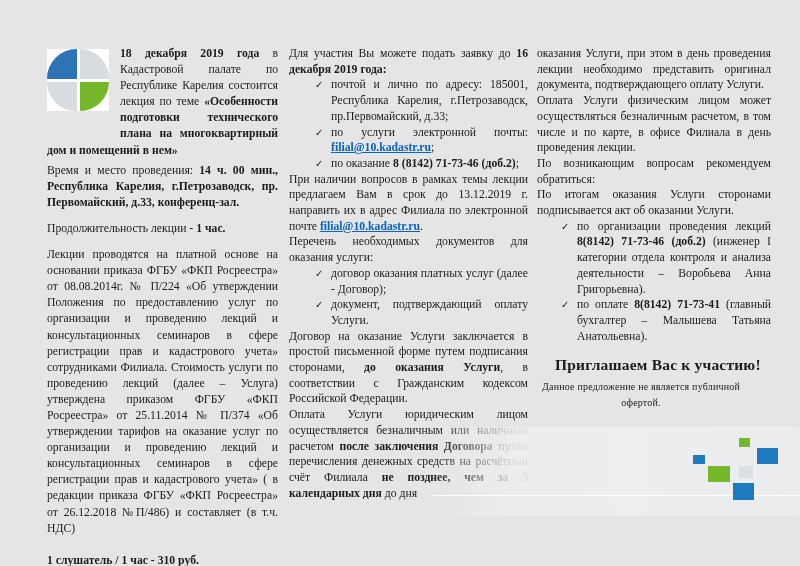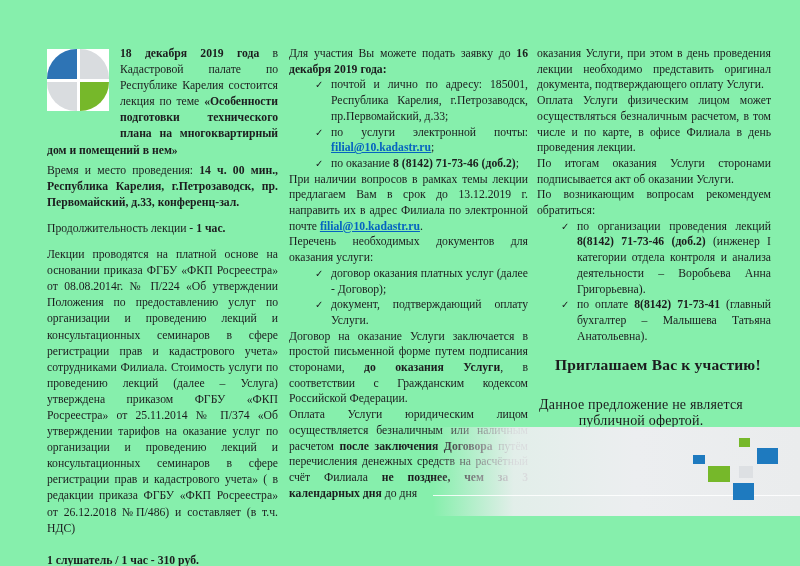--- a/index.html
+++ b/index.html
@@ -1,17 +1,17 @@
 <!DOCTYPE html>
 <html lang="ru"><head>
 <meta charset="utf-8">
 <style>
   html,body{margin:0;padding:0;background:#ffffff;}
   .page{
-    position:relative;width:800px;height:566px;background:#86efac;overflow:hidden;
+    position:relative;width:800px;height:566px;background:#e5e5e5;overflow:hidden;
     font-family:"Liberation Serif","DejaVu Serif",serif;color:#1c1c1e;
   }
   .col{position:absolute;top:46px;font-size:11.7px;line-height:15.7px;text-align:justify;}
   .col-left{left:47px;width:231px;line-height:16.1px;}
   .col-mid{left:289px;width:239px;}
   .col-right{left:537px;width:234px;}
   p{margin:0;padding:0;}
   b{font-weight:bold;}
   
   .logo{float:left;width:62px;height:62px;margin:3px 11px 16px 0;display:grid;
@@ -27,21 +27,21 @@
   .li{display:flex;text-align:justify;}
   .li .chk{flex:0 0 16px;margin-left:26px;font-family:"DejaVu Sans",sans-serif;
            font-size:10px;line-height:15.7px;color:#1c1c1e;}
   .li .bt{flex:1;}
   .col-right .li .chk{margin-left:24px;}
   
   .email-link{color:#0563c1;font-weight:bold;text-decoration:underline;cursor:pointer;}
   
   .invitation{font-size:15.5px;font-weight:bold;text-align:left;padding-left:18px;
               margin-top:13px;letter-spacing:.2px;white-space:nowrap;}
-  .disclaimer{font-size:14px;text-align:center;padding-right:26px;margin-top:24px;
+  .disclaimer{font-size:10px;text-align:center;padding-right:26px;margin-top:6px;
               letter-spacing:.2px;}
   
   .panel{position:absolute;left:433px;top:427px;width:367px;height:89px;
          background:linear-gradient(to right, rgba(236,238,240,0) 0%, rgba(236,238,240,.9) 22%, #ecEEF0 55%, #eaeced 100%);}
   .panel-line{position:absolute;left:433px;top:495px;width:367px;height:1px;
               background:rgba(255,255,255,.85);}
   .sq{position:absolute;}
   .sq-green-sm {left:739px;top:438px;width:11px;height:9px;background:#76b82a;}
   .sq-blue-sm  {left:693px;top:455px;width:12px;height:9px;background:#1e7abf;}
   .sq-blue-lg  {left:757px;top:448px;width:21px;height:16px;background:#1e7abf;}
@@ -96,22 +96,22 @@
       <span class="bt">документ, подтверждающий оплату Услуги.</span>
     </div>
 
     <p><span>Договор на оказание Услуги заключается в простой письменной форме путем подписания сторонами, </span><b>до оказания Услуги</b><span>, в соответствии с Гражданским кодексом Российской Федерации.</span></p>
     <p><span>Оплата Услуги юридическим лицом осуществляется безналичным или наличным расчетом </span><b>после заключения Договора</b><span> путём перечисления денежных средств на расчётный счёт Филиала </span><b>не позднее, чем за 3 календарных дня</b><span> до дня</span></p>
   </section>
 
   <section class="col col-right">
     <p>оказания Услуги, при этом в день проведения лекции необходимо представить оригинал документа, подтверждающего оплату Услуги.</p>
     <p>Оплата Услуги физическим лицом может осуществляться безналичным расчетом, в том числе и по карте, в офисе Филиала в день проведения лекции.</p>
+    <p>По возникающим вопросам рекомендуем обратиться:</p>
     <p>По итогам оказания Услуги сторонами подписывается акт об оказании Услуги.</p>
-    <p>По возникающим вопросам рекомендуем обратиться:</p>
 
     <div class="li">
       <span class="chk">✓</span>
       <span class="bt"><span>по организации проведения лекций </span><b>8(8142) 71-73-46 (доб.2)</b><span> (инженер I категории отдела контроля и анализа деятельности – Воробьева Анна Григорьевна).</span></span>
     </div>
     <div class="li">
       <span class="chk">✓</span>
       <span class="bt"><span>по оплате </span><b>8(8142) 71-73-41</b><span> (главный бухгалтер – Малышева Татьяна Анатольевна).</span></span>
     </div>
 

